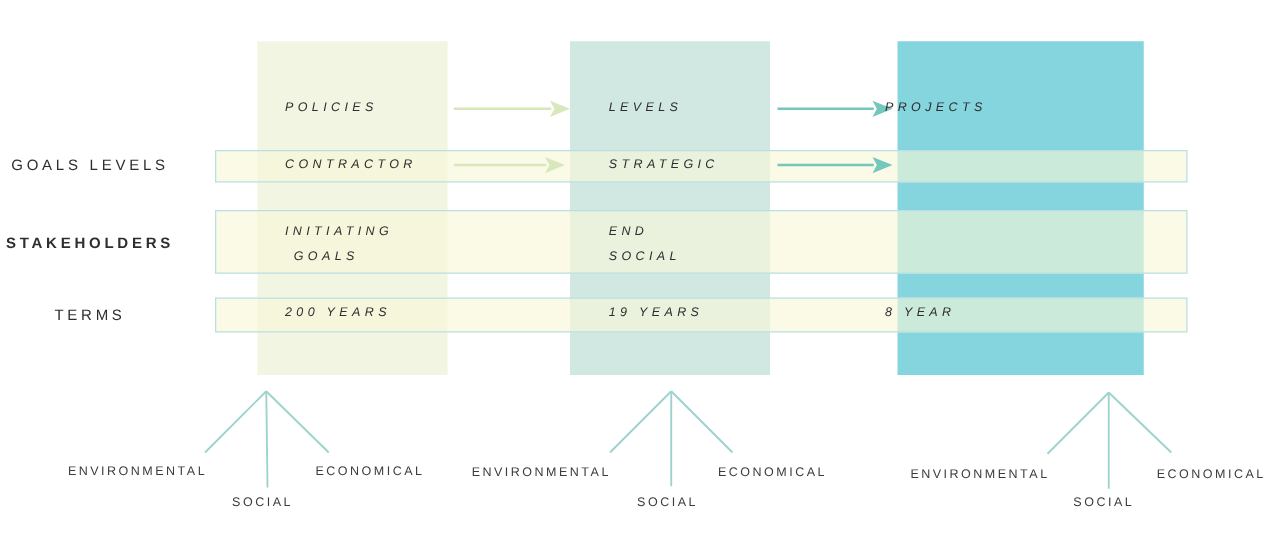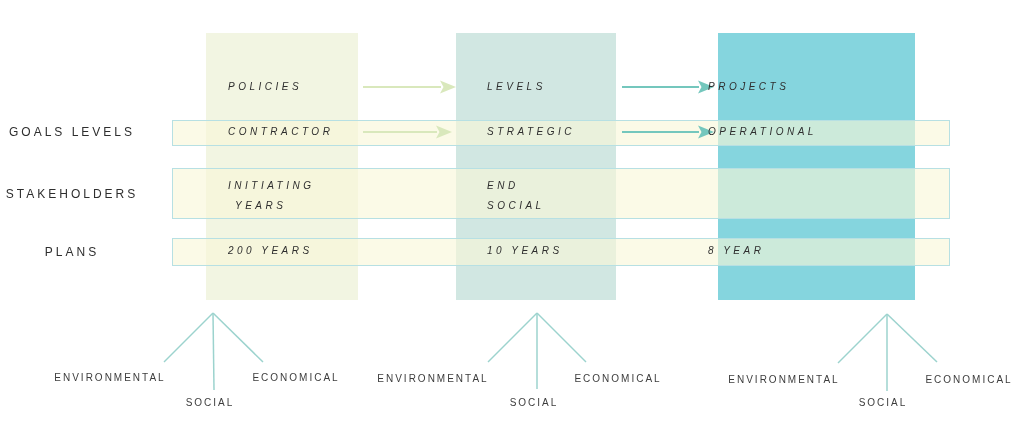--- a/index.html
+++ b/index.html
@@ -43,21 +43,21 @@
     left: 0;
     width: 144px;
     text-align: center;
     font-size: 12px;
     letter-spacing: 3px;
     line-height: 14px;
     color: var(--text);
     white-space: nowrap;
   }
   .row-label-goals        { top: 125px; }
-  .row-label-stakeholders { top: 187px; }
+  .row-label-stakeholders { top: 187px; font-weight: bold; }
   .row-label-terms        { top: 245px; }
   
   .cell {
     position: absolute;
     font-size: 10px;
     letter-spacing: 3.5px;
     line-height: 16px;
     color: var(--text);
     white-space: nowrap;
     font-style: italic;
@@ -136,37 +136,36 @@
     </g>
     <g>
       <line class="tree-line" x1="887" y1="314" x2="838" y2="363"></line>
       <line class="tree-line" x1="887" y1="314" x2="887" y2="391"></line>
       <line class="tree-line" x1="887" y1="314" x2="937" y2="362"></line>
     </g>
   </svg>
 
   <div class="row-label row-label-goals">GOALS LEVELS</div>
   <div class="row-label row-label-stakeholders">STAKEHOLDERS</div>
-  <div class="row-label row-label-terms">PLANS</div>
+  <div class="row-label row-label-terms">TERMS</div>
 
   <div class="cell cx1 cy-title">POLICIES</div>
   <div class="cell cx2 cy-title">LEVELS</div>
   <div class="cell cx3 cy-title">PROJECTS</div>
 
   <div class="cell cx1 cy-goal">CONTRACTOR</div>
   <div class="cell cx2 cy-goal">STRATEGIC</div>
-  <div class="cell cx3 cy-goal">OPERATIONAL</div>
 
   <div class="cell cx1 cy-st1">INITIATING</div>
-  <div class="cell cx1 cy-st2 indent-7">YEARS</div>
+  <div class="cell cx1 cy-st2 indent-7">GOALS</div>
   <div class="cell cx2 cy-st1">END</div>
   <div class="cell cx2 cy-st2">SOCIAL</div>
 
   <div class="cell cx1 cy-term">200 YEARS</div>
-  <div class="cell cx2 cy-term">10 YEARS</div>
+  <div class="cell cx2 cy-term">19 YEARS</div>
   <div class="cell cx3 cy-term">8 YEAR</div>
 
   <div class="pillar" style="left:110px; top:372px;">ENVIRONMENTAL</div>
   <div class="pillar" style="left:210px; top:397px;">SOCIAL</div>
   <div class="pillar" style="left:296px; top:372px;">ECONOMICAL</div>
 
   <div class="pillar" style="left:433px; top:373px;">ENVIRONMENTAL</div>
   <div class="pillar" style="left:534px; top:397px;">SOCIAL</div>
   <div class="pillar" style="left:618px; top:373px;">ECONOMICAL</div>
 

